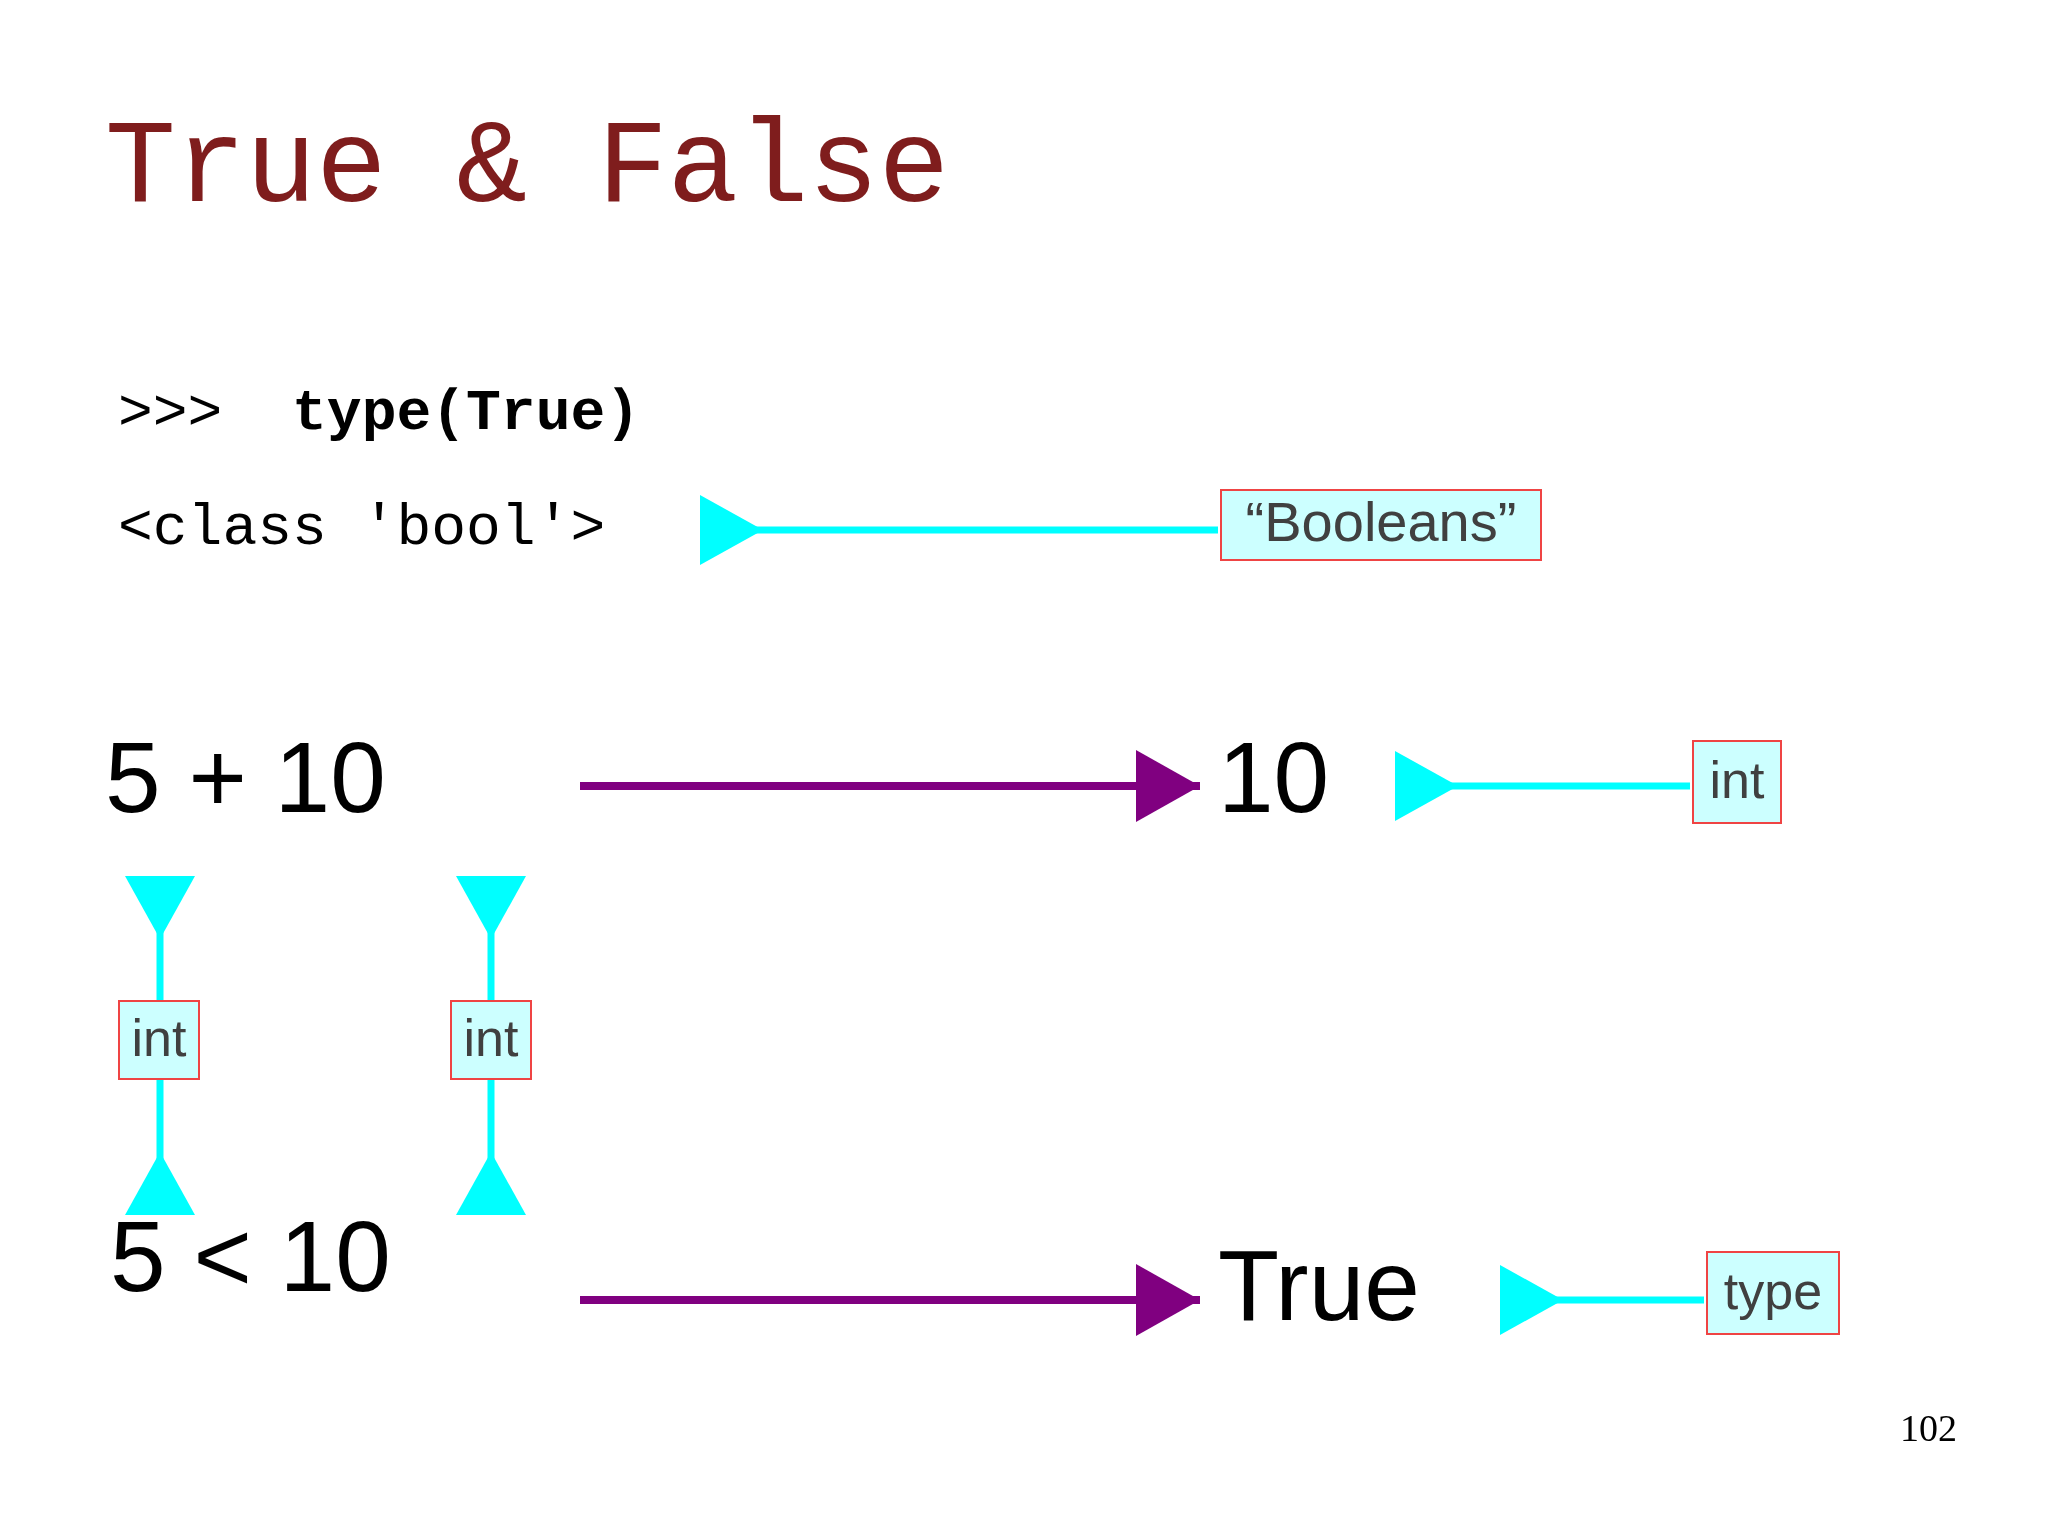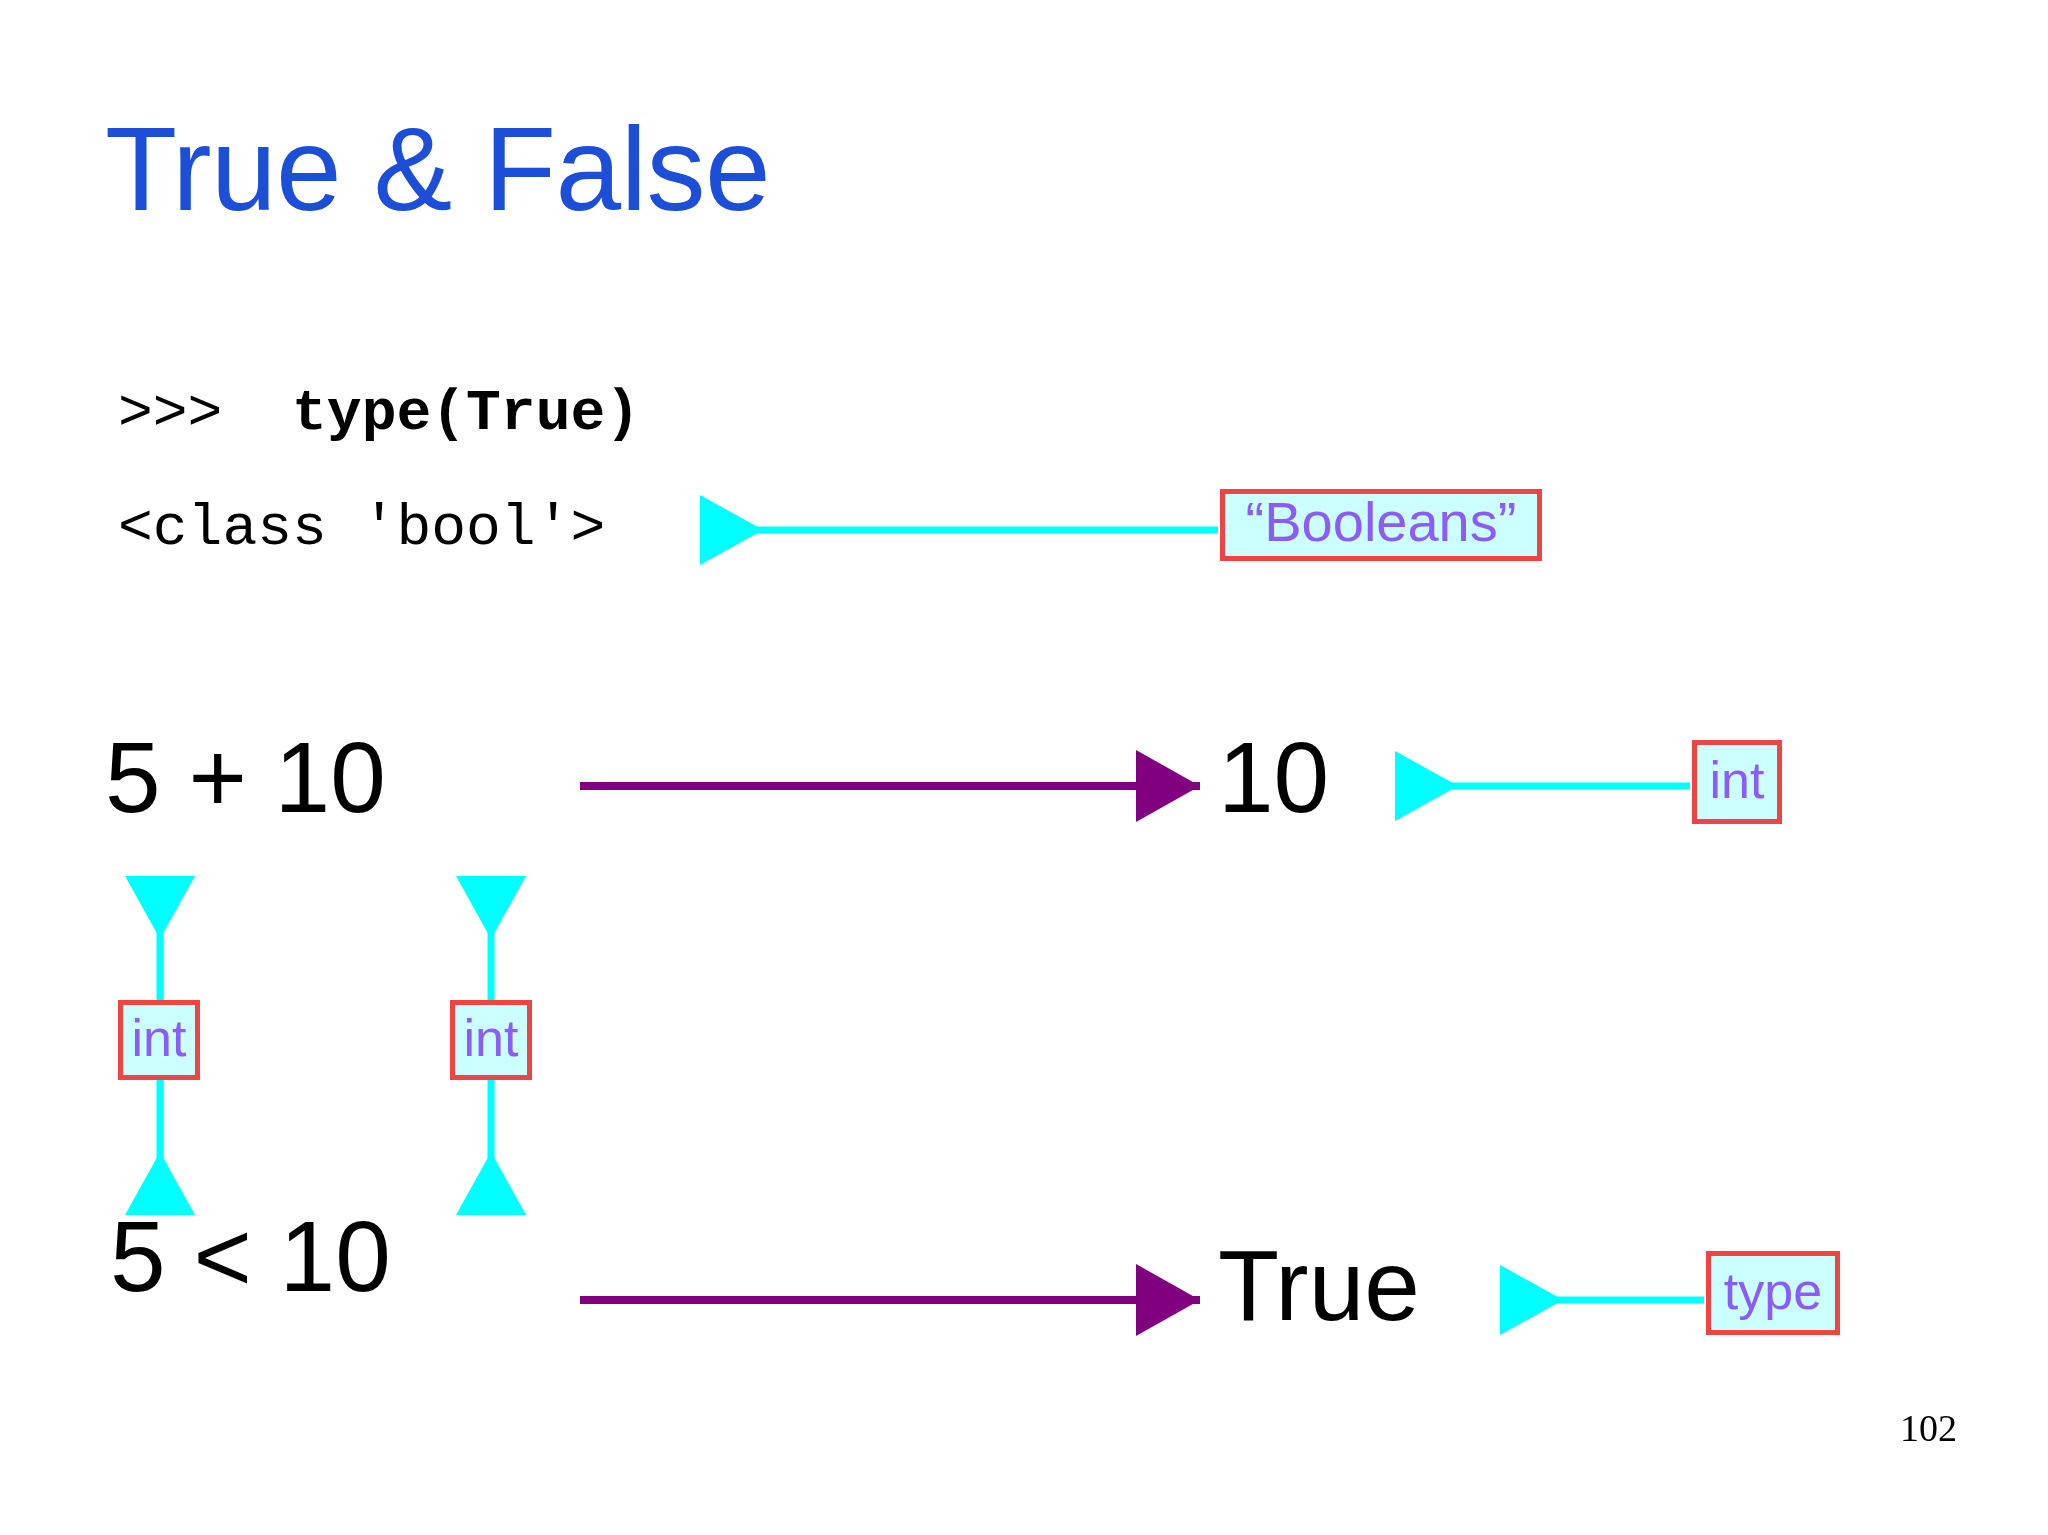--- a/index.html
+++ b/index.html
@@ -22,24 +22,24 @@
     width: 2048px;
     height: 1535px;
     pointer-events: none;
   }
 
   
   .slide-title {
     position: absolute;
     left: 105px;
     top: 108px;
-    font-family: Liberation Sans, sans-serif;
+    font-family: Liberation Mono, monospace;
     font-size: 118px;
     font-weight: 400;
-    color: #1d4ed8;
+    color: #7f1d1d;
     line-height: 1.05;
     white-space: pre;
     letter-spacing: -0.5px;
   }
 
   
   .console-line {
     position: absolute;
     font-family: "Liberation Mono", "DejaVu Sans Mono", monospace;
     font-size: 58px;
@@ -69,22 +69,22 @@
   #expr-add      { left: 105px; top: 727px; }
   #result-15     { left: 1218px; top: 727px; }
   #expr-lt       { left: 110px; top: 1206px; }
   #result-true   { left: 1218px; top: 1235px; }
 
   
   .anno-box {
     position: absolute;
     box-sizing: border-box;
     background: #ccffff;
-    border: 5px solid #ef4444;
-    color: #8b5cf6;
+    border: 2px solid #ef4444;
+    color: #404040;
     font-family: "Liberation Sans", sans-serif;
     font-weight: 400;
     display: flex;
     align-items: center;
     justify-content: center;
     white-space: nowrap;
     line-height: 1;
   }
   #box-booleans {
     left: 1220px;

